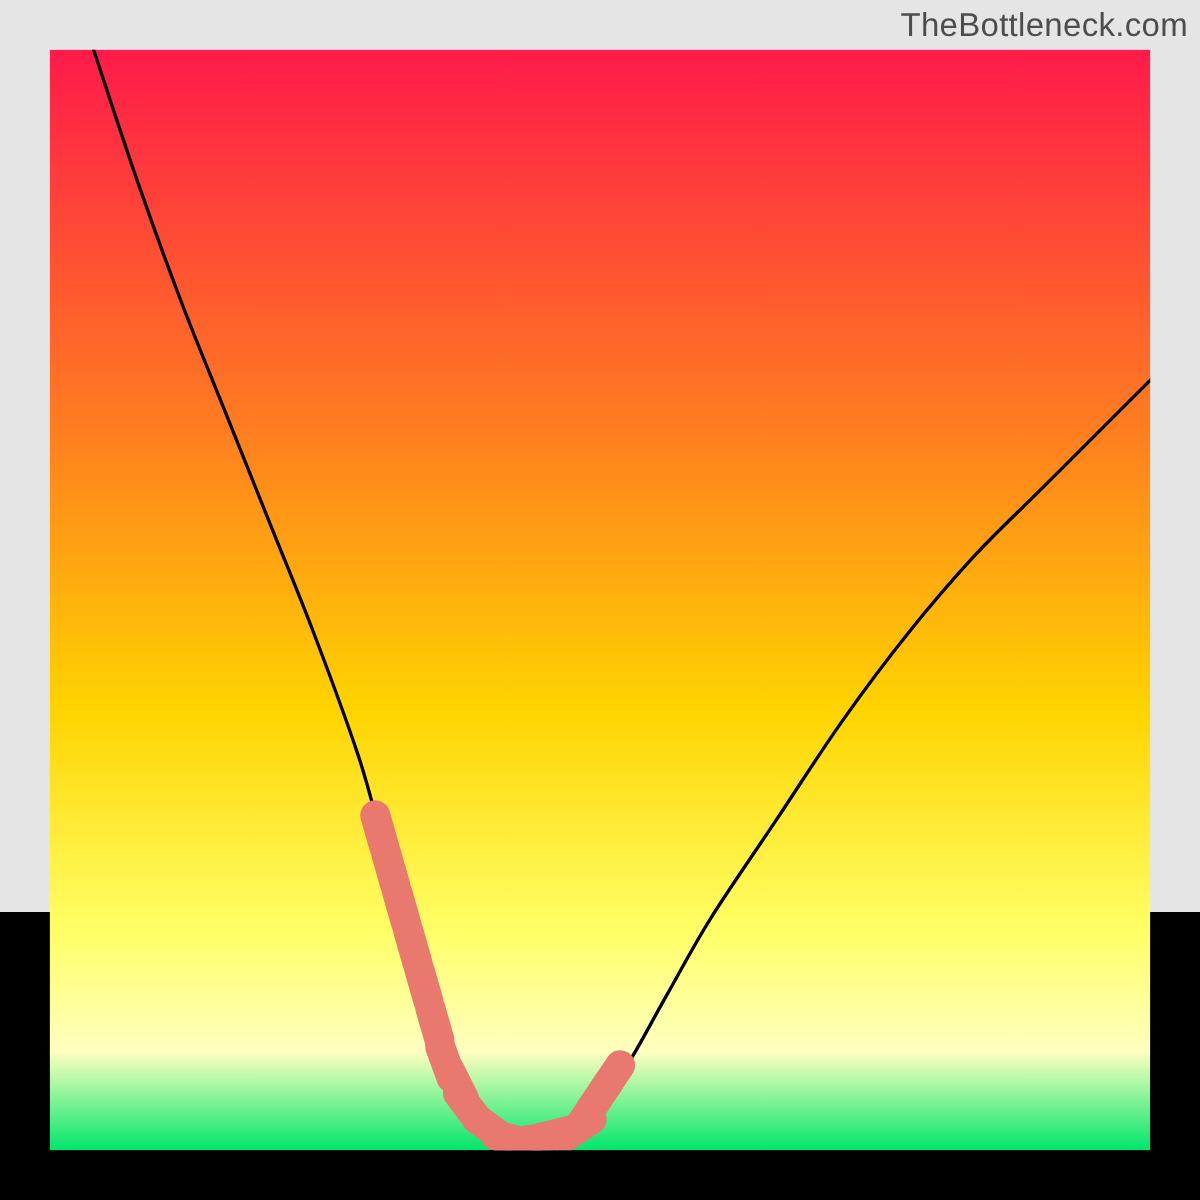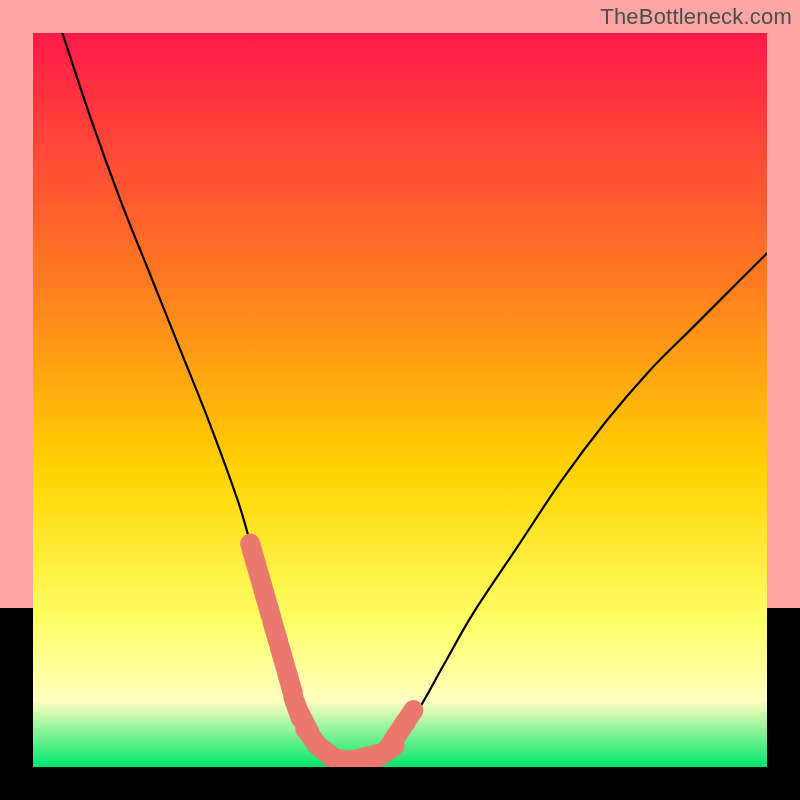--- a/index.html
+++ b/index.html
@@ -10,21 +10,21 @@
     background: #000000;
     overflow: hidden;
     font-family: Arial, Helvetica, sans-serif;
   }
   .frame {
     position: absolute;
     left: 0;
     top: 0;
     width: 800px;
     height: 608px;
-    background: #fca5a5;
+    background: #e5e5e5;
   }
   .plot {
     position: absolute;
     left: 33px;
     top: 33px;
     width: 734px;
     height: 734px;
     overflow: hidden;
   }
   .watermark {

